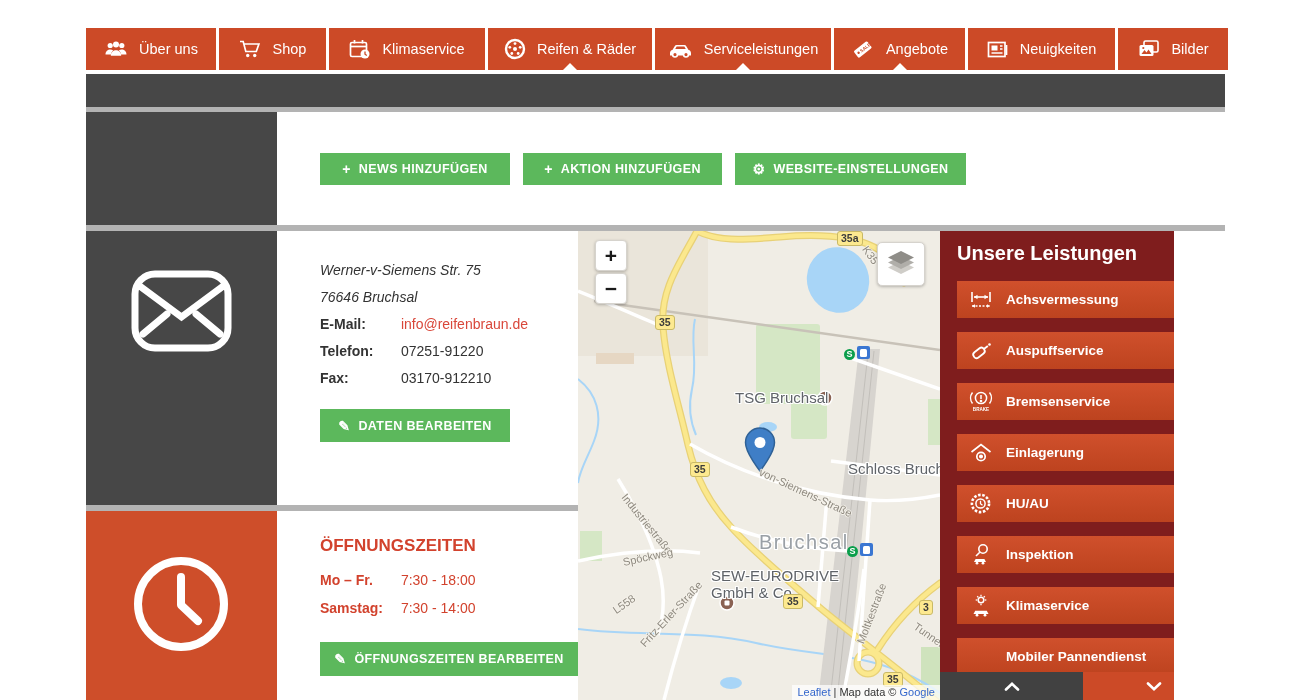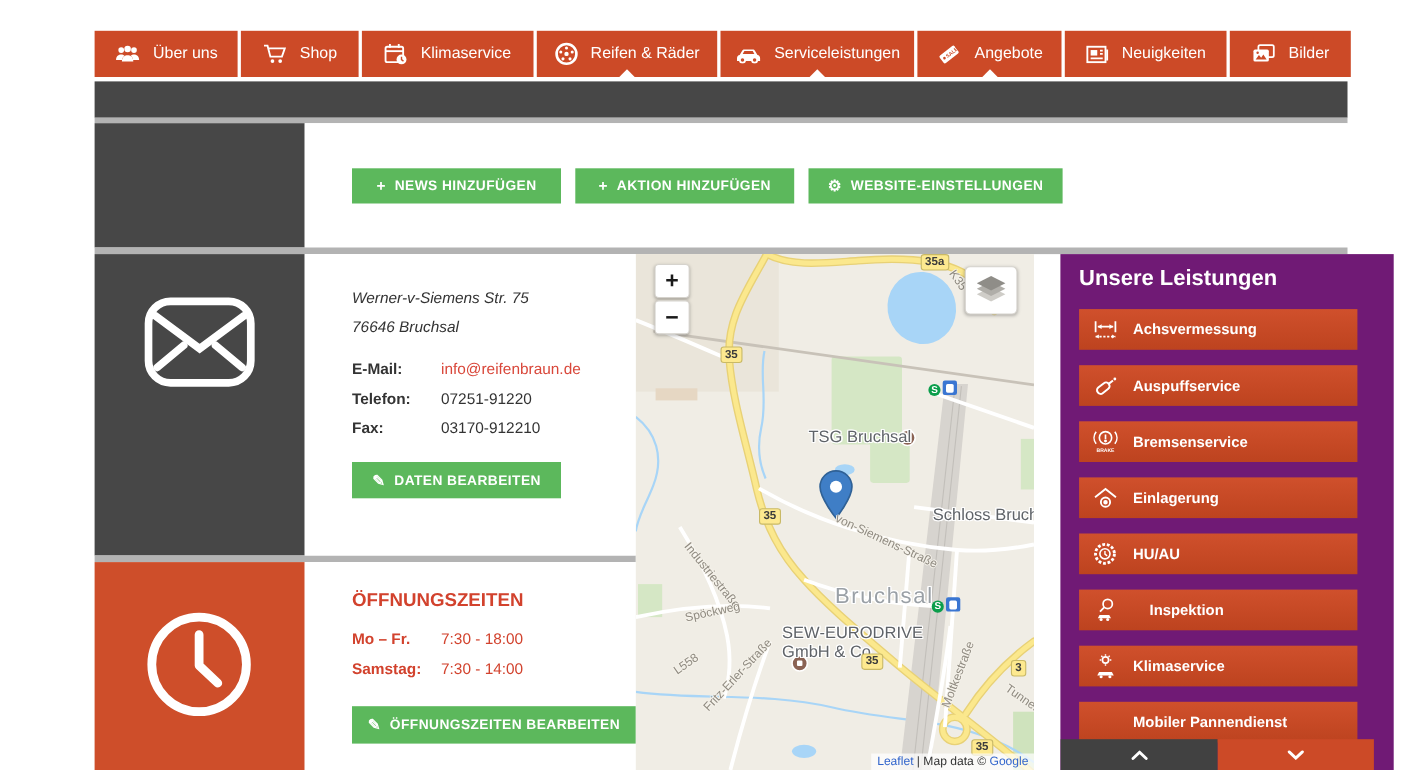--- a/index.html
+++ b/index.html
@@ -40,21 +40,21 @@
   
   .block-mail { position:absolute; left:86px; top:231px; width:191px; height:274px; background:#474747; }
   .block-clock { position:absolute; left:86px; top:511px; width:191px; height:189px; background:#ce4e2a; }
 
   
   .card-contact { position:absolute; left:277px; top:231px; width:301px; height:274px; background:#fff; padding:26px 0 0 43px; color:#333; }
   .card-contact h2 { font-size:17px; margin-bottom:13px; color:#333; }
   .addr { font-size:14px; line-height:27px;font-style:italic; }
   .crow { font-size:14px; line-height:27px; margin-top:0; }
   .crow .lbl { display:inline-block; width:77px; font-weight:bold; }
-  .crow.first { margin-top:11px; }
+  .crow.first { margin-top:0; }
   .link-red { color:#d9473a; text-decoration:none; cursor:pointer; }
   .btn-edit { position:static; margin-top:17px; width:190px; height:33px; }
 
   
   .card-hours { position:absolute; left:277px; top:511px; width:301px; height:189px; background:#fff; padding:25px 0 0 43px; }
   .card-hours h2 { font-size:17px; color:#d2422d; margin-bottom:10px; }
   .hrow { font-size:14px; line-height:28px; color:#d2422d; }
   .hrow .lbl { display:inline-block; width:77px; font-weight:bold; }
   .btn-hours { position:absolute; left:43px; top:131px; width:258px; height:34px; }
 
@@ -77,21 +77,21 @@
   .transit-s { position:absolute; width:11px; height:11px; border-radius:50%; background:#0b9e4b; color:#fff;
     font-size:9px; font-weight:bold; text-align:center; line-height:11px; }
   .transit-train { position:absolute; width:13px; height:13px; border-radius:2px; background:#3a76d2;
     display:flex; align-items:center; justify-content:center; }
   .transit-train i { display:block; width:7px; height:8px; background:#fff; border-radius:1.5px; }
   .attribution { position:absolute; right:0; bottom:0; background:rgba(255,255,255,.72); font-size:11px;
     color:#333; padding:1px 5px 2px; white-space:nowrap; }
   .attribution .blue { color:#3366cc; cursor:pointer; }
 
   
-  .sidebar { position:absolute; left:940px; top:231px; width:303px; height:469px; background:#701a75; overflow:hidden;margin-left:24px; }
+  .sidebar { position:absolute; left:940px; top:231px; width:234px; height:469px; background:#7f1d1d; overflow:hidden; }
   .sidebar h2 { position:absolute; left:17px; top:11px; color:#fff; font-size:20px; }
   .svc { position:absolute; left:17px; width:253px; height:37px; cursor:pointer;
     background:linear-gradient(#d0502c,#bd431f); color:#fff; display:flex; align-items:center;
     font-weight:bold; font-size:13.5px; }
   .svc .ic { width:27px; margin:0 12px 0 10px; display:flex; align-items:center; justify-content:center; }
   .svc .ic.empty { width:27px; }
   .pager-up { position:absolute; left:0; top:441px; width:143px; height:28px; background:#414141;
     display:flex; align-items:center; justify-content:center; cursor:pointer; }
   .pager-down { position:absolute; left:143px; top:441px; width:142px; height:28px; background:#cc4a27;
     display:flex; align-items:center; justify-content:center; cursor:pointer; }
@@ -420,21 +420,21 @@
     <span class="ic">
       <svg width="23" height="23" viewBox="0 0 23 23" fill="none" stroke="#fff">
         <circle cx="11.5" cy="11.5" r="8.6" stroke-width="2.6" stroke-dasharray="2.6 1.6"></circle>
         <circle cx="11.5" cy="11.5" r="4.6" stroke-width="1.5"></circle>
         <path d="M11.5,8.8 v2.9 l2,1.6" stroke-width="1.3"></path>
       </svg>
     </span>
     <span>HU/AU</span>
   </div>
 
-  <div class="svc" style="top:305px;gap:15px;">
+  <div class="svc" style="top:305px;">
     <span class="ic">
       <svg width="24" height="23" viewBox="0 0 24 23" fill="none" stroke="#fff" stroke-width="1.6">
         <circle cx="14" cy="6" r="4.2"></circle>
         <line x1="10.8" y1="9.2" x2="7" y2="13"></line>
         <path d="M5,19 l1.6,-3 h8.8 l1.6,3 z" fill="#fff" stroke="none"></path>
         <circle cx="8" cy="20.2" r="1.4" fill="#fff" stroke="none"></circle>
         <circle cx="14" cy="20.2" r="1.4" fill="#fff" stroke="none"></circle>
       </svg>
     </span>
     <span>Inspektion</span>

